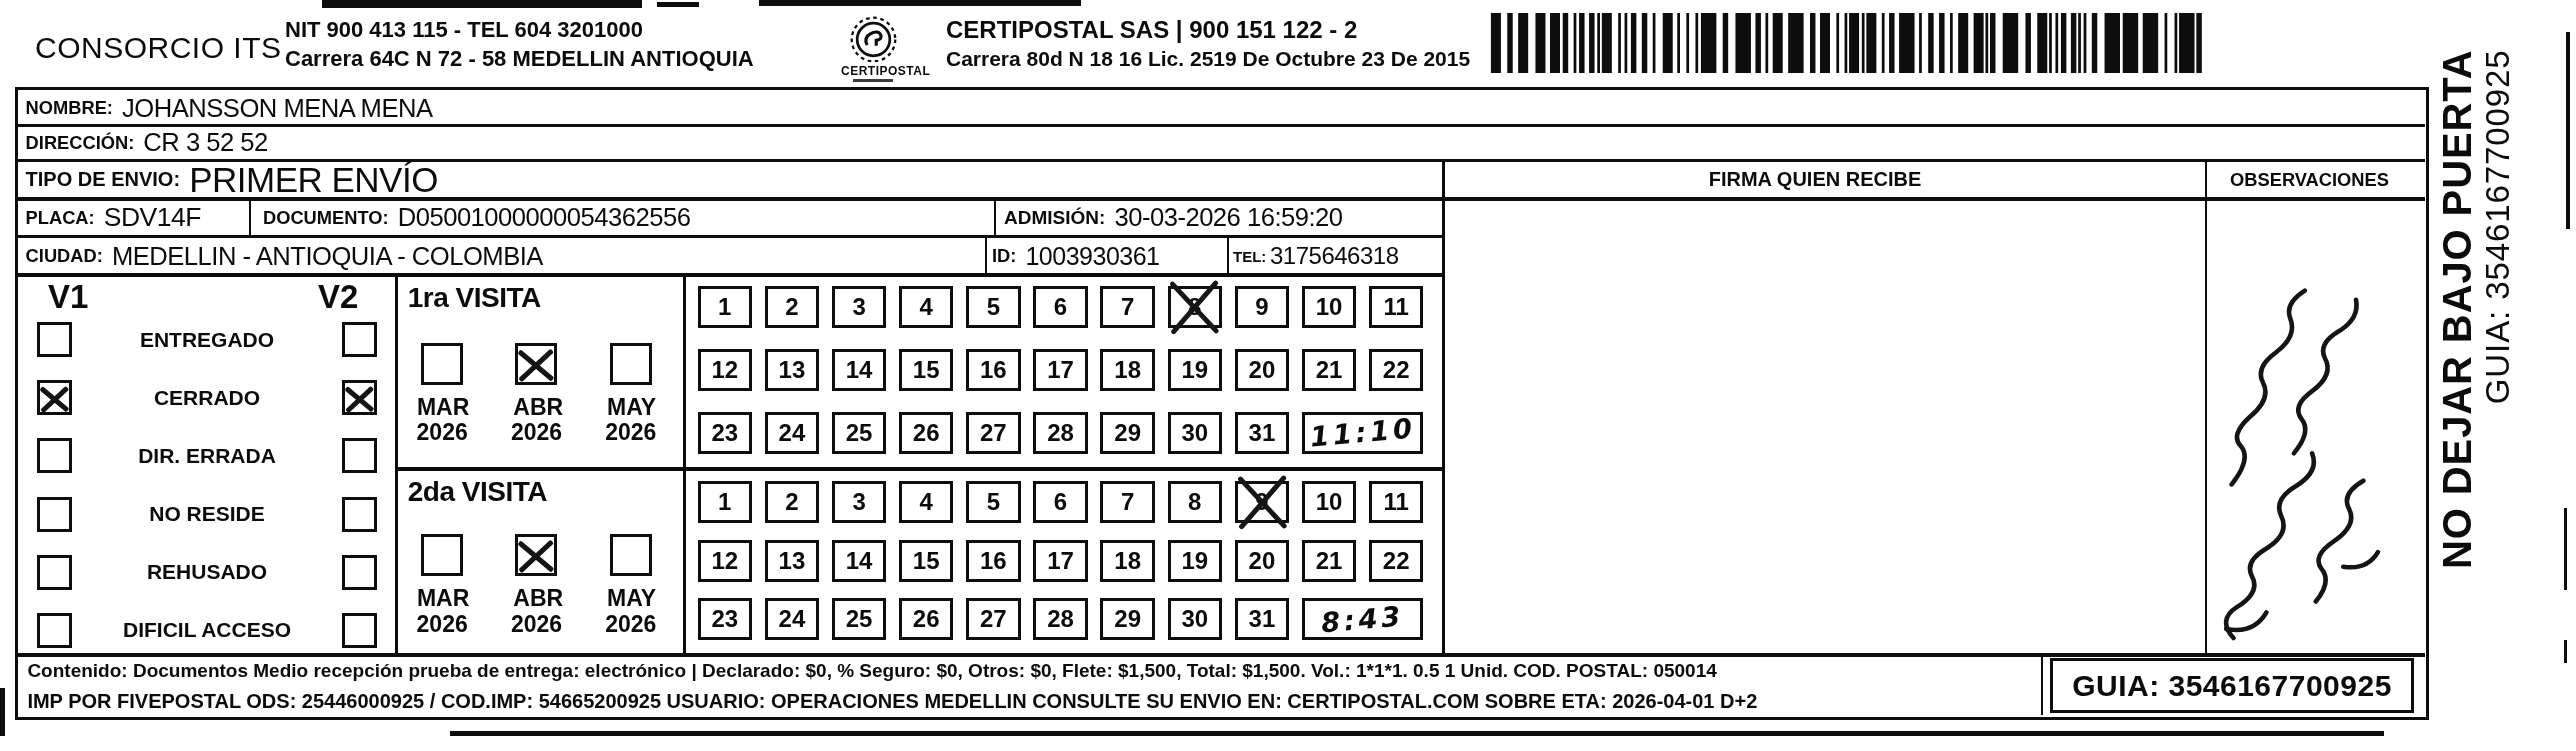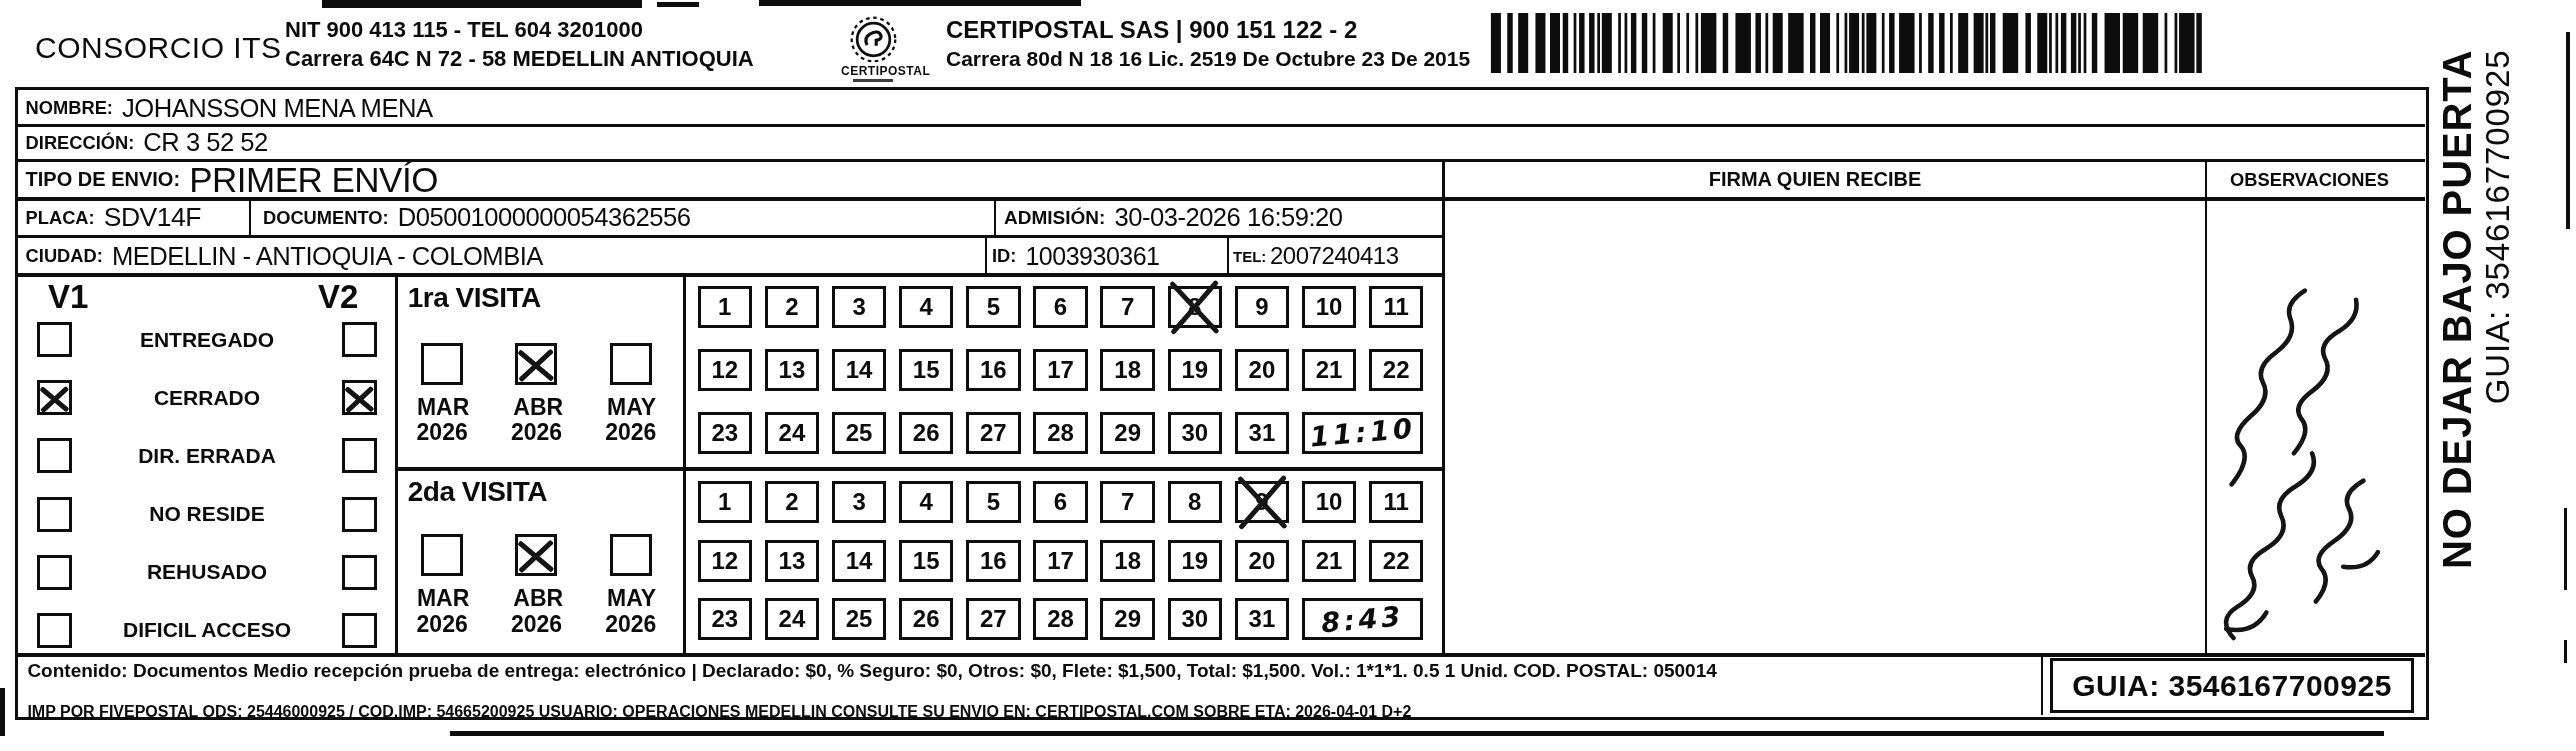--- a/index.html
+++ b/index.html
@@ -202,21 +202,21 @@
 <div class="abs fgroup" style="left:25.6px;top:238px;height:36px">
   <span class="flabel">CIUDAD:</span>
   <span class="fval">MEDELLIN - ANTIOQUIA - COLOMBIA</span>
 </div>
 <div class="abs fgroup" style="left:992px;top:238px;height:36px">
   <span class="flabel">ID:</span>
   <span class="fval" style="font-size:25px">1003930361</span>
 </div>
 <div class="abs fgroup" style="left:1233px;top:238px;height:36px;gap:3.7px">
   <span class="flabel" style="font-size:15px">TEL:</span>
-  <span class="fval" style="font-size:24px">2007240413</span>
+  <span class="fval" style="font-size:24px">3175646318</span>
 </div>
 
 <div class="abs vhead" style="left:48px;top:278px">V1</div>
 <div class="abs vhead" style="left:318px;top:278px">V2</div>
 <div class="abs" style="left:37px;top:322px;width:340px;height:326px;display:flex;flex-direction:column;justify-content:space-between;">
     <div class="srow">
       <div class="cb"></div>
       <div class="slab">ENTREGADO</div>
       <div class="cb"></div>
     </div>
@@ -363,21 +363,21 @@
     <path d="M96 206 q 20 -24 8 -38 q -10 -14 12 -30 q 24 -18 14 -36 q -8 -16 16 -30 q 22 -14 18 -34"></path>
     <path d="M30 408 q -18 -20 4 -34 q 26 -16 16 -34 q -8 -16 16 -30 q 26 -16 16 -36 q -8 -18 16 -32 q 26 -16 18 -36"></path>
     <path d="M120 368 q 18 -22 6 -36 q -10 -14 14 -30 q 26 -18 16 -36 q -8 -16 16 -30"></path>
     <path d="M22 398 q 30 6 44 -18"></path>
     <path d="M150 330 q 26 4 38 -16"></path>
   </g>
 </svg>
 
 <div class="abs" style="left:27.4px;top:660px;">
   <div class="footline" style="font-size:19px">Contenido: Documentos Medio recepción prueba de entrega: electrónico | Declarado: $0, % Seguro: $0, Otros: $0, Flete: $1,500, Total: $1,500. Vol.: 1*1*1. 0.5  1 Unid. COD. POSTAL: 050014</div>
-  <div class="footline" style="font-size:16px;margin-top:21px">IMP POR FIVEPOSTAL ODS: 25446000925 / COD.IMP: 54665200925 USUARIO: OPERACIONES MEDELLIN CONSULTE SU ENVIO EN: CERTIPOSTAL.COM SOBRE ETA: 2026-04-01 D+2</div>
+  <div class="footline" style="font-size:20px;margin-top:8px">IMP POR FIVEPOSTAL ODS: 25446000925 / COD.IMP: 54665200925 USUARIO: OPERACIONES MEDELLIN CONSULTE SU ENVIO EN: CERTIPOSTAL.COM SOBRE ETA: 2026-04-01 D+2</div>
 </div>
 <div class="abs guiabox" style="left:2050px;top:658px;width:364px;height:55px">GUIA: 3546167700925</div>
 
 <div class="abs sidenote" style="left:2175px;top:309px;width:618px;height:99px">
   <div class="l1">NO DEJAR BAJO PUERTA</div>
   <div class="l2">GUIA: 3546167700925</div>
 </div>
 
 
 </body></html>

